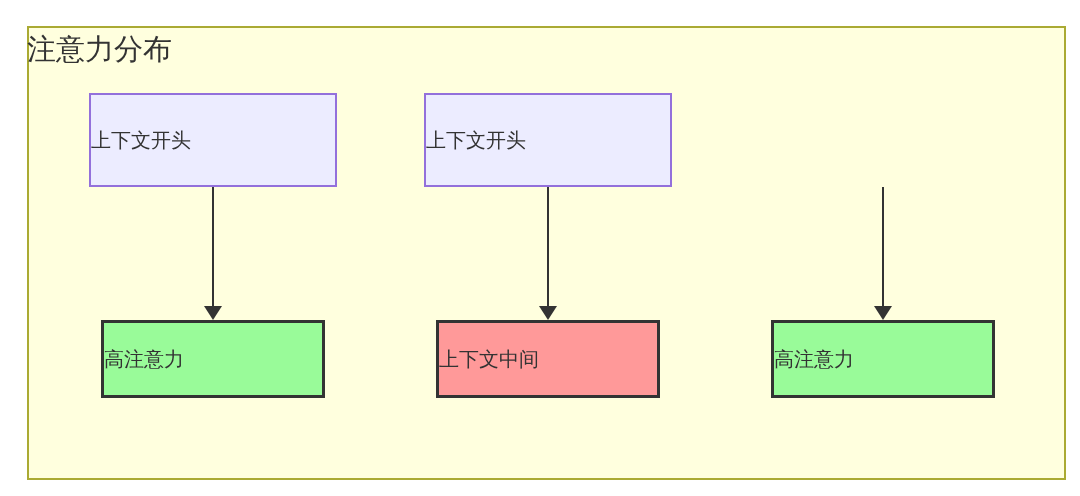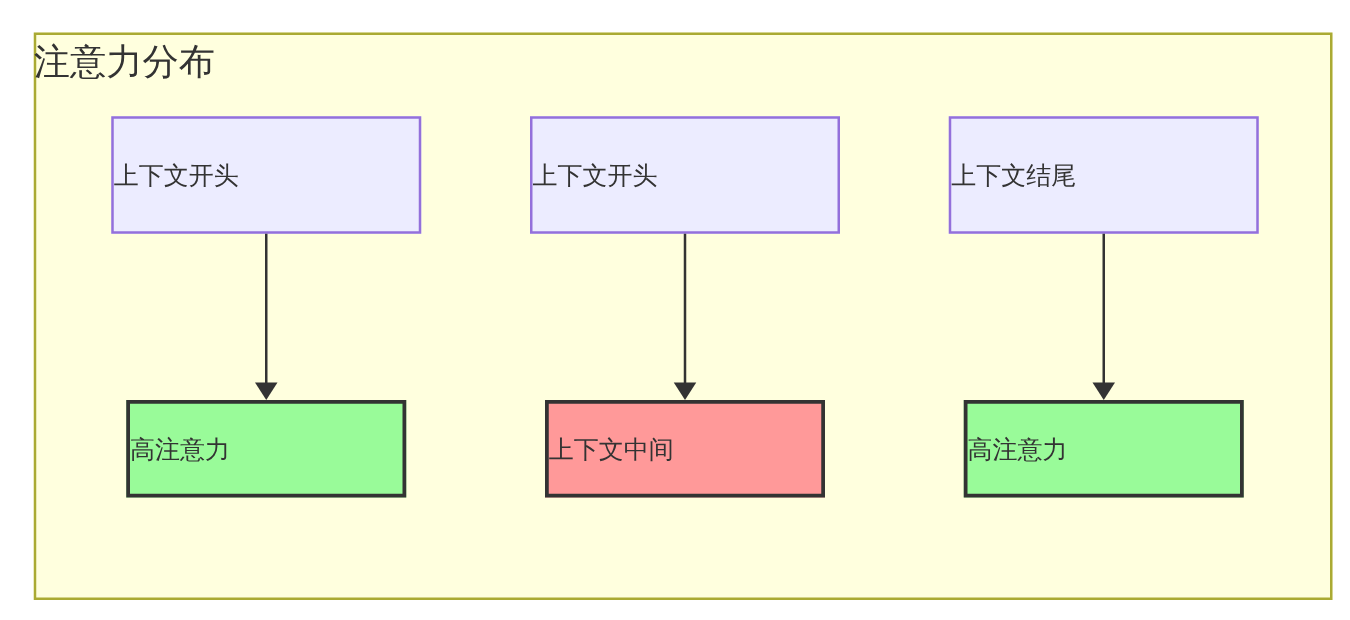--- a/index.html
+++ b/index.html
@@ -129,23 +129,20 @@
     <span>上下文开头</span>
   </div>
   <div class="edge col-1">
     <div class="shaft"></div>
     <div class="head"></div>
   </div>
   <div class="node target low col-1">
     <span>上下文中间</span>
   </div>
 
-  <div class="node source col-2">
-    <span>上下文结尾</span>
-  </div>
   <div class="edge col-2">
     <div class="shaft"></div>
     <div class="head"></div>
   </div>
   <div class="node target high col-2">
     <span>高注意力</span>
   </div>
 
 </div>
 

